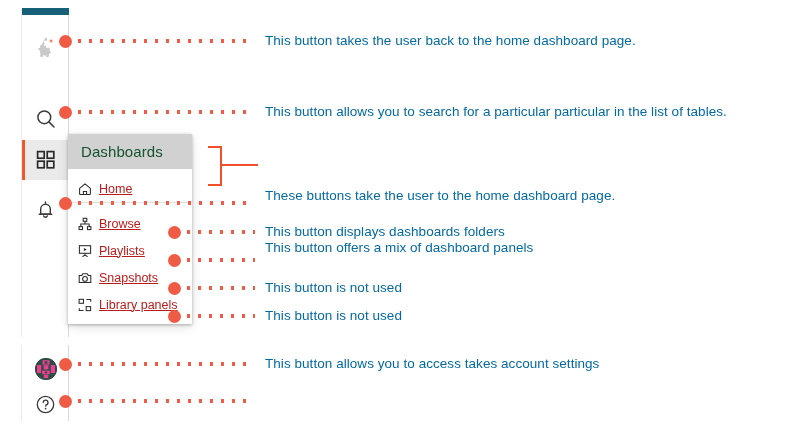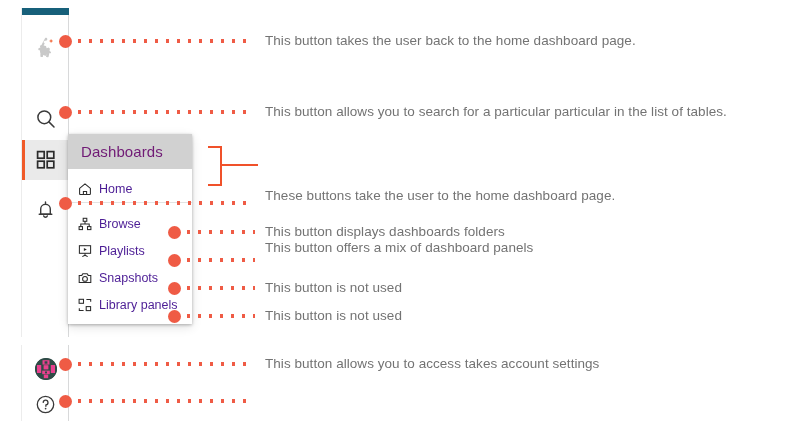--- a/index.html
+++ b/index.html
@@ -107,56 +107,57 @@
   .flyout-header {
     height: 35px;
     background: #d1d1d1;
     display: flex;
     align-items: center;
     padding-left: 13px;
     box-sizing: border-box;
   }
   .flyout-header span {
     font-size: 15px;
-    color: #701a75;
+    color: #14532d;
     letter-spacing: .1px;
   }
   .flyout-sep {
     height: 1px;
     background: #e3e3e3;
     margin: 0;
   }
   .menu-row {
     height: 27px;
     display: flex;
     align-items: center;
     padding-left: 10px;
     box-sizing: border-box;
     gap: 7px;
   }
   .menu-row .lbl {
     font-size: 12.5px;
-    color: #4c1d95;
+    color: #b91c1c;
     white-space: nowrap;
+    text-decoration: underline;
   }
   .menu-row .mi {
     width: 14px;
     height: 14px;
     display: flex;
     align-items: center;
     justify-content: center;
     flex: 0 0 14px;
   }
   .menu-gap { height: 7px; }
 
   
   .callout-text {
     position: absolute;
     font-size: 13.5px;
-    color: #737373;
+    color: #0369a1;
     white-space: nowrap;
     letter-spacing: .05px;
   }
   .leader {
     position: absolute;
     height: 4px;
     background-image: radial-gradient(circle closest-side, #ef5b45 98%, rgba(0,0,0,0) 100%);
     background-size: 11px 4px;
     background-repeat: repeat-x;
     background-position: 0 0;

